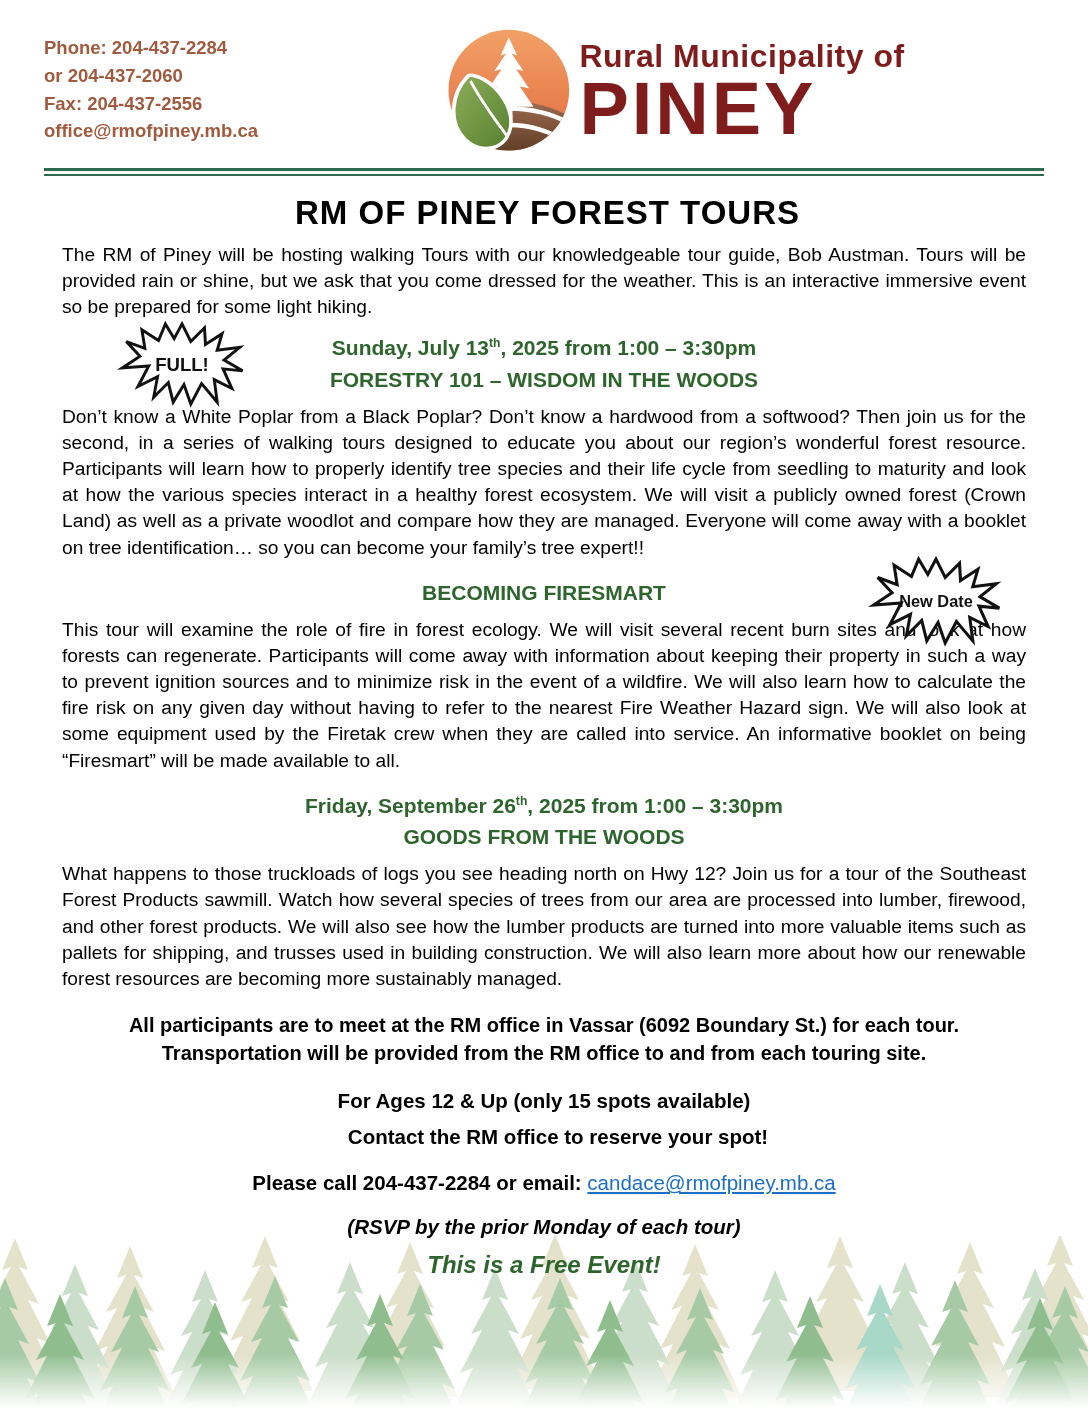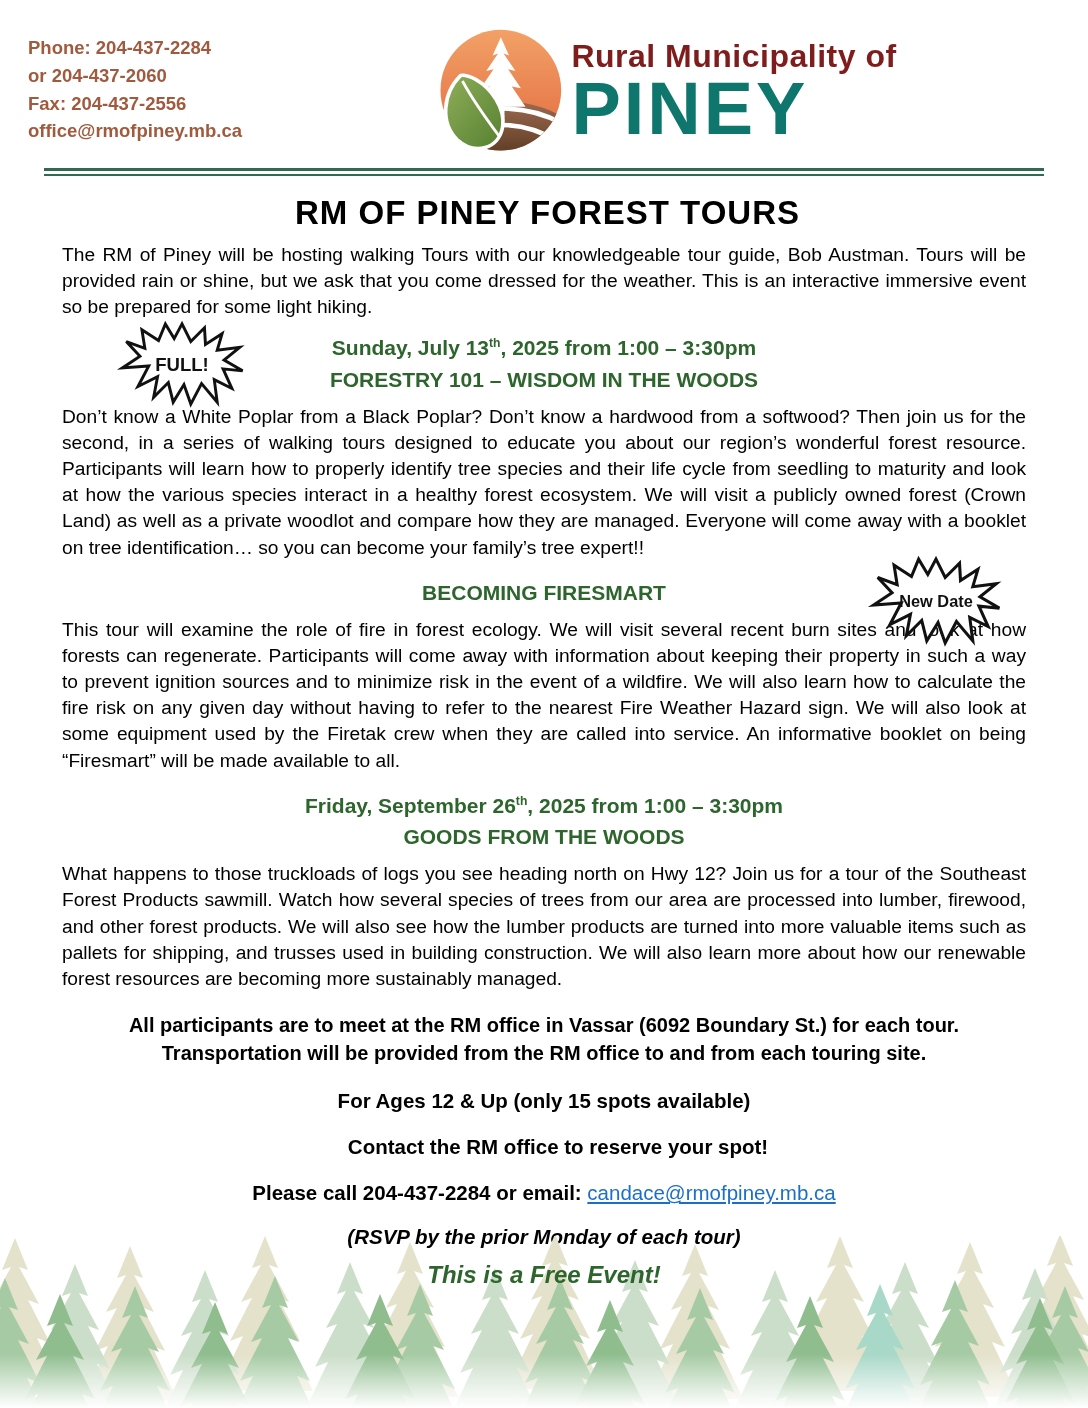--- a/index.html
+++ b/index.html
@@ -1,47 +1,47 @@
 <!DOCTYPE html>
 <html><head>
 <meta charset="utf-8">
 <style>
   html,body{margin:0;padding:0;background:#ffffff;}
   .page{
     width:1088px;height:1408px;position:relative;background:#ffffff;
     font-family:"Liberation Sans",sans-serif;color:#000;overflow:hidden;
   }
   
-  .letterhead{display:flex;align-items:flex-start;padding:34px 52px 0 28px;}
+  .letterhead{display:flex;align-items:flex-start;padding:34px 52px 0 44px;}
   .contact-block{width:268px;color:#a15a3e;font-weight:bold;font-size:18.5px;line-height:1.5;}
   .logo-wrap{flex:1;display:flex;justify-content:center;align-items:center;margin-top:-6px;}
   .logo-icon{width:128px;height:128px;flex:0 0 auto;}
   .logo-text{margin-left:8px;}
   .logo-tagline{color:#7f1d1d;font-size:32px;font-weight:bold;line-height:1.05;letter-spacing:.5px;}
-  .logo-name{color:#0f766e;font-size:74px;font-weight:bold;line-height:.95;letter-spacing:3px;}
+  .logo-name{color:#7f1d1d;font-size:74px;font-weight:bold;line-height:.95;letter-spacing:3px;}
   .address-block{width:158px;color:#a15a3e;font-weight:bold;font-size:18.5px;line-height:1.5;}
   .rule{margin:12px 44px 0 44px;height:3px;border-top:3px solid #2f6b4f;border-bottom:2px solid #2f6b4f;}
   
   .page-title{text-align:center;font-size:33px;font-weight:bold;letter-spacing:1px;margin:18px 0 6px 7px;}
   .body-par{font-size:19.2px;line-height:1.36;margin:10px 62px 0 62px;text-align:justify;}
   
   .tour-head{position:relative;text-align:center;margin-top:14px;}
   .tour-date{color:#2d652d;font-size:21px;font-weight:bold;line-height:1.35;margin:0;}
   .tour-date sup{font-size:58%;vertical-align:super;line-height:0;}
   .tour-sub{color:#2d652d;font-size:21px;font-weight:bold;line-height:1.35;margin:3px 0 8px 0;}
   .burst{position:absolute;overflow:visible;}
   .burst-full{left:118px;top:-14px;width:128px;height:88px;}
   .burst-new{right:76px;top:-24px;width:152px;height:92px;}
   .burst polygon{fill:#ffffff;stroke:#111;stroke-width:3;stroke-linejoin:miter;}
   .burst text{font-family:"Liberation Sans",sans-serif;font-weight:bold;fill:#111;}
   
   .center-bold{text-align:center;font-weight:bold;}
   .meeting{font-size:20px;line-height:1.38;margin:20px 80px 0 80px;}
   .ages{font-size:20.5px;margin-top:22px;}
-  .reserve{font-size:20.5px;margin-top:22px;padding-left:28px;}
+  .reserve{font-size:20.5px;margin-top:12px;padding-left:28px;}
   .call-line{font-size:20.5px;margin-top:22px;}
   .email-link{color:#1b6fc8;text-decoration:underline;font-weight:normal;}
   .rsvp{font-size:20.5px;font-style:italic;margin-top:20px;}
   .free-event{font-size:24px;font-style:italic;color:#2d652d;margin-top:12px;position:relative;z-index:2;}
   
   .forest{position:absolute;left:0;bottom:0;width:1088px;height:172px;z-index:1;}
 </style>
 </head>
 <body>
 

